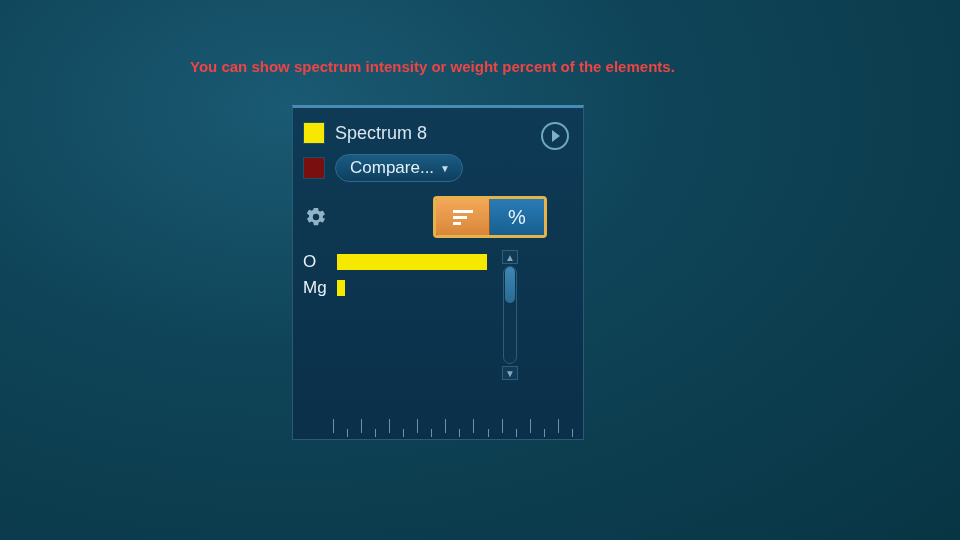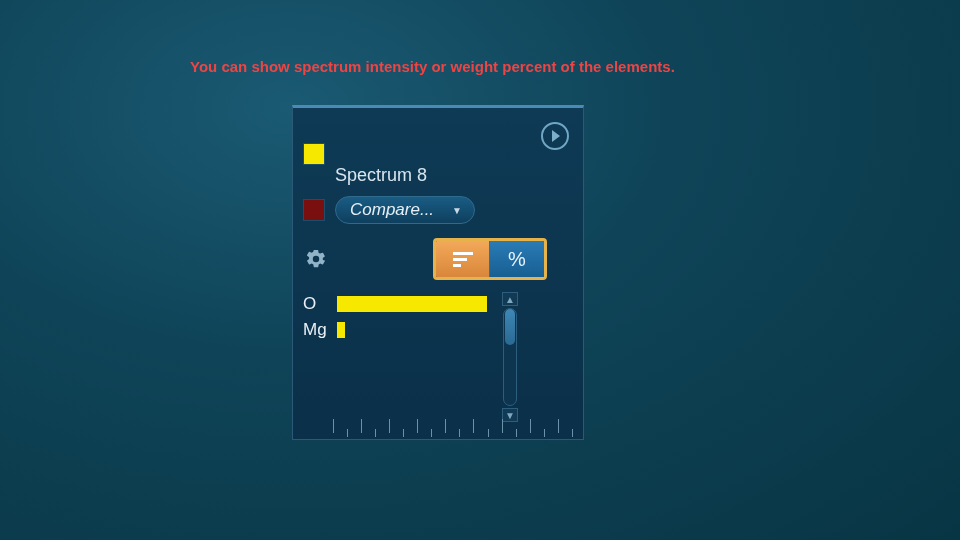--- a/index.html
+++ b/index.html
@@ -40,34 +40,32 @@
   .swatch {
     width: 22px;
     height: 22px;
     border: 1px solid #1e4e6a;
   }
   .swatch.yellow { background: #f7e800; }
   .swatch.red { background: #7a0f0f; }
   .spectrum-label {
     font-size: 18px;
     color: #d8e6ef;
-    margin-top: 43px;
   }
   .compare-btn {
     display: inline-flex;
     align-items: center;
-    gap: 18px;
+    gap: 6px;
     background: linear-gradient(#1a5c84, #0e3f5e);
     border: 1px solid #2f6a8d;
     border-radius: 14px;
     padding: 3px 12px 3px 14px;
     font-size: 17px;
     color: #e6eff5;
     cursor: pointer;
-    font-style: italic;
   }
   .compare-btn .tri {
     font-size: 10px;
     color: #c9dae6;
   }
   .play-icon {
     position: absolute;
     top: 14px;
     right: 14px;
     width: 28px;

